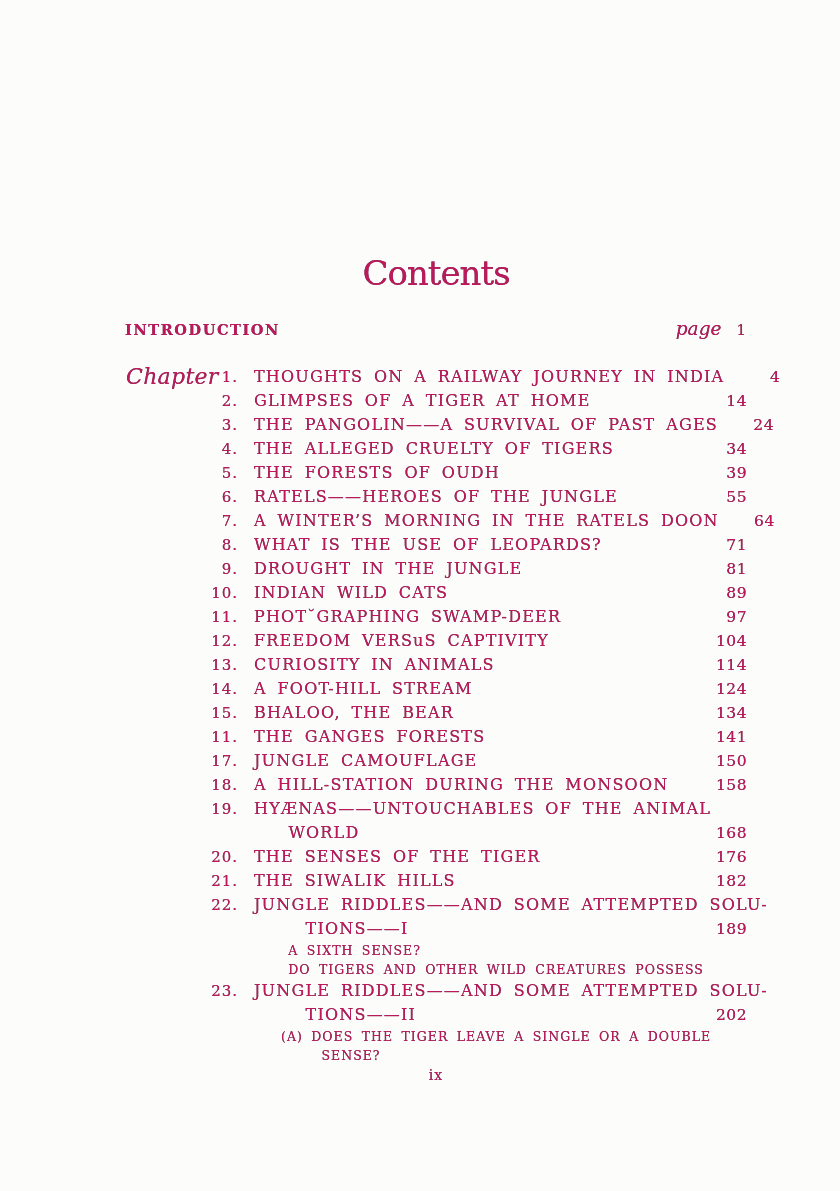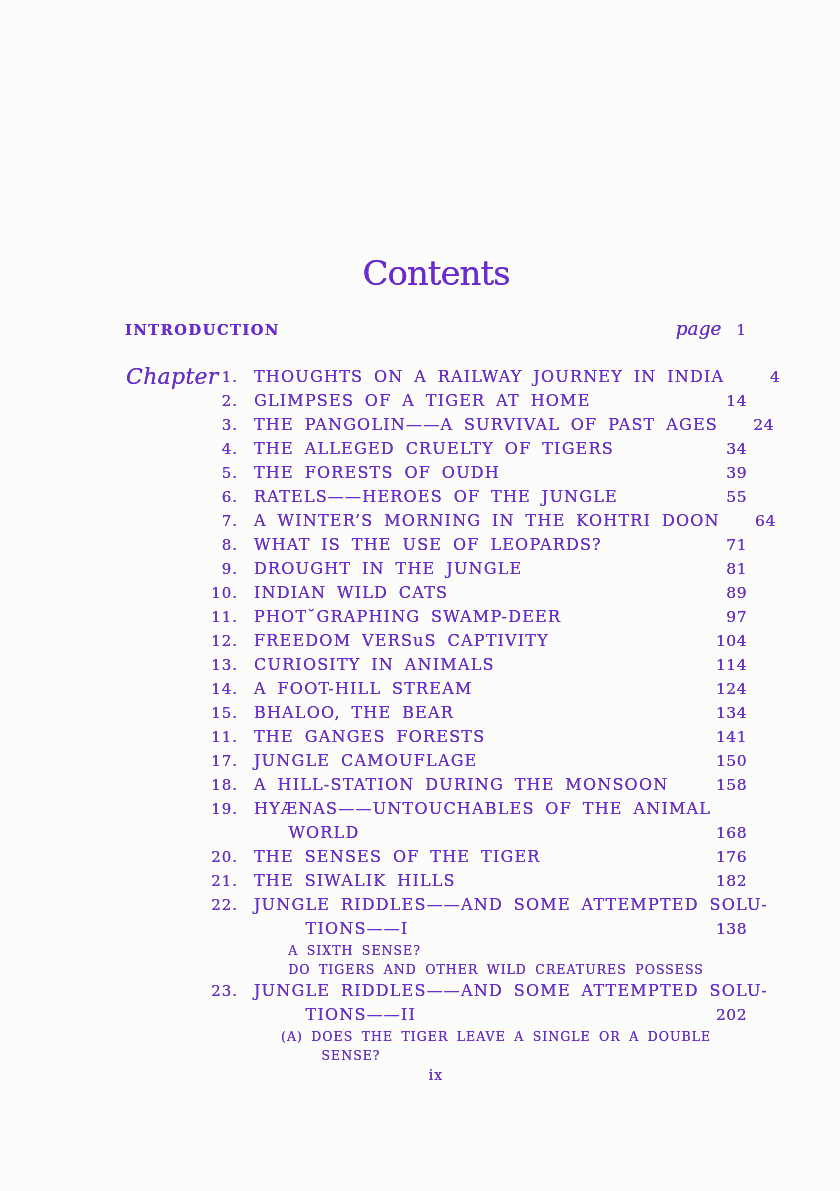--- a/index.html
+++ b/index.html
@@ -6,21 +6,21 @@
   html, body { margin: 0; padding: 0; }
   body {
     width: 840px; height: 1191px;
     background: #ffffff;
     font-family: "DejaVu Serif", serif;
   }
   .sheet {
     position: relative;
     width: 840px; height: 1191px;
     background: #fcfcfa;
-    color: #6d28d9;
+    color: #be185d;
     overflow: hidden;
     text-shadow: 0 0 0.45px rgba(25,25,28,0.75);
   }
   .block {
     position: absolute;
     left: 125px; top: 0;
     width: 622px;
   }
   .contents-title {
     margin: 256px 0 0 0;
@@ -149,21 +149,21 @@
     <span class="title-text">THE FORESTS OF OUDH</span>
     <span class="pg">39</span>
   </div>
         <div class="row">
     <span class="num">6.</span>
     <span class="title-text">RATELS——HEROES OF THE JUNGLE</span>
     <span class="pg">55</span>
   </div>
         <div class="row">
     <span class="num">7.</span>
-    <span class="title-text">A WINTER’S MORNING IN THE KOHTRI DOON</span>
+    <span class="title-text">A WINTER’S MORNING IN THE RATELS DOON</span>
     <span class="pg">64</span>
   </div>
         <div class="row">
     <span class="num">8.</span>
     <span class="title-text">WHAT IS THE USE OF LEOPARDS?</span>
     <span class="pg">71</span>
   </div>
         <div class="row">
     <span class="num">9.</span>
     <span class="title-text">DROUGHT IN THE JUNGLE</span>
@@ -235,21 +235,21 @@
     <span class="pg">182</span>
   </div>
         <div class="row">
     <span class="num">22.</span>
     <span class="title-text">JUNGLE RIDDLES——AND SOME ATTEMPTED SOLU-</span>
     <span class="pg"></span>
   </div>
         <div class="row">
     <span class="num"></span>
     <span class="title-text">   TIONS——I</span>
-    <span class="pg">138</span>
+    <span class="pg">189</span>
   </div>
         <div class="row small-line">
     <span class="num"></span>
     <span class="title-text">   A SIXTH SENSE?</span>
     <span class="pg"></span>
   </div>
         <div class="row small-line">
     <span class="num"></span>
     <span class="title-text">   DO TIGERS AND OTHER WILD CREATURES POSSESS</span>
     <span class="pg"></span>

